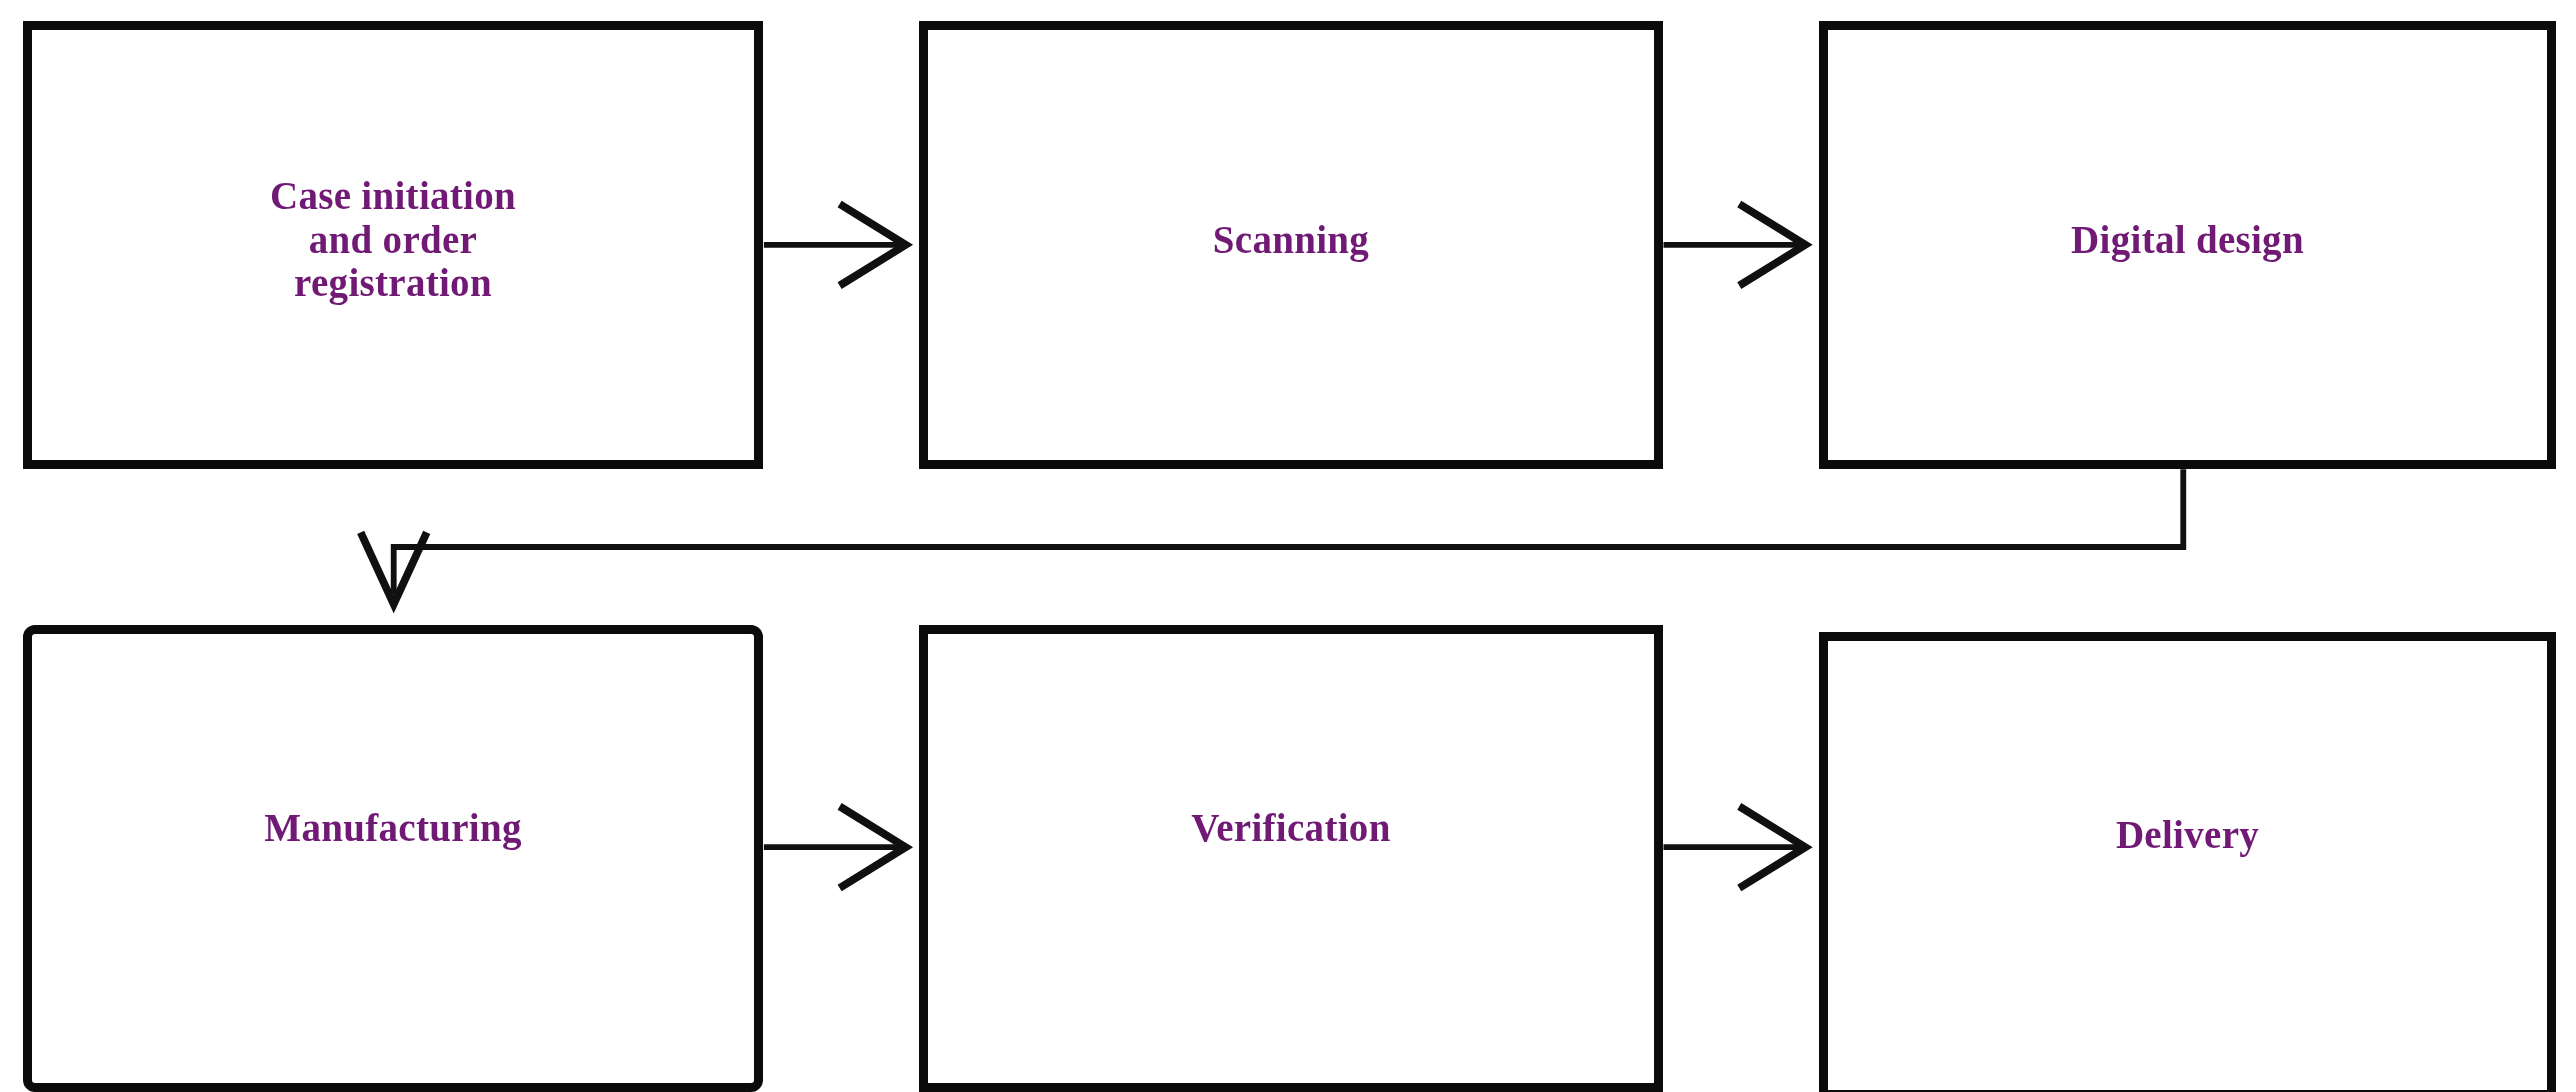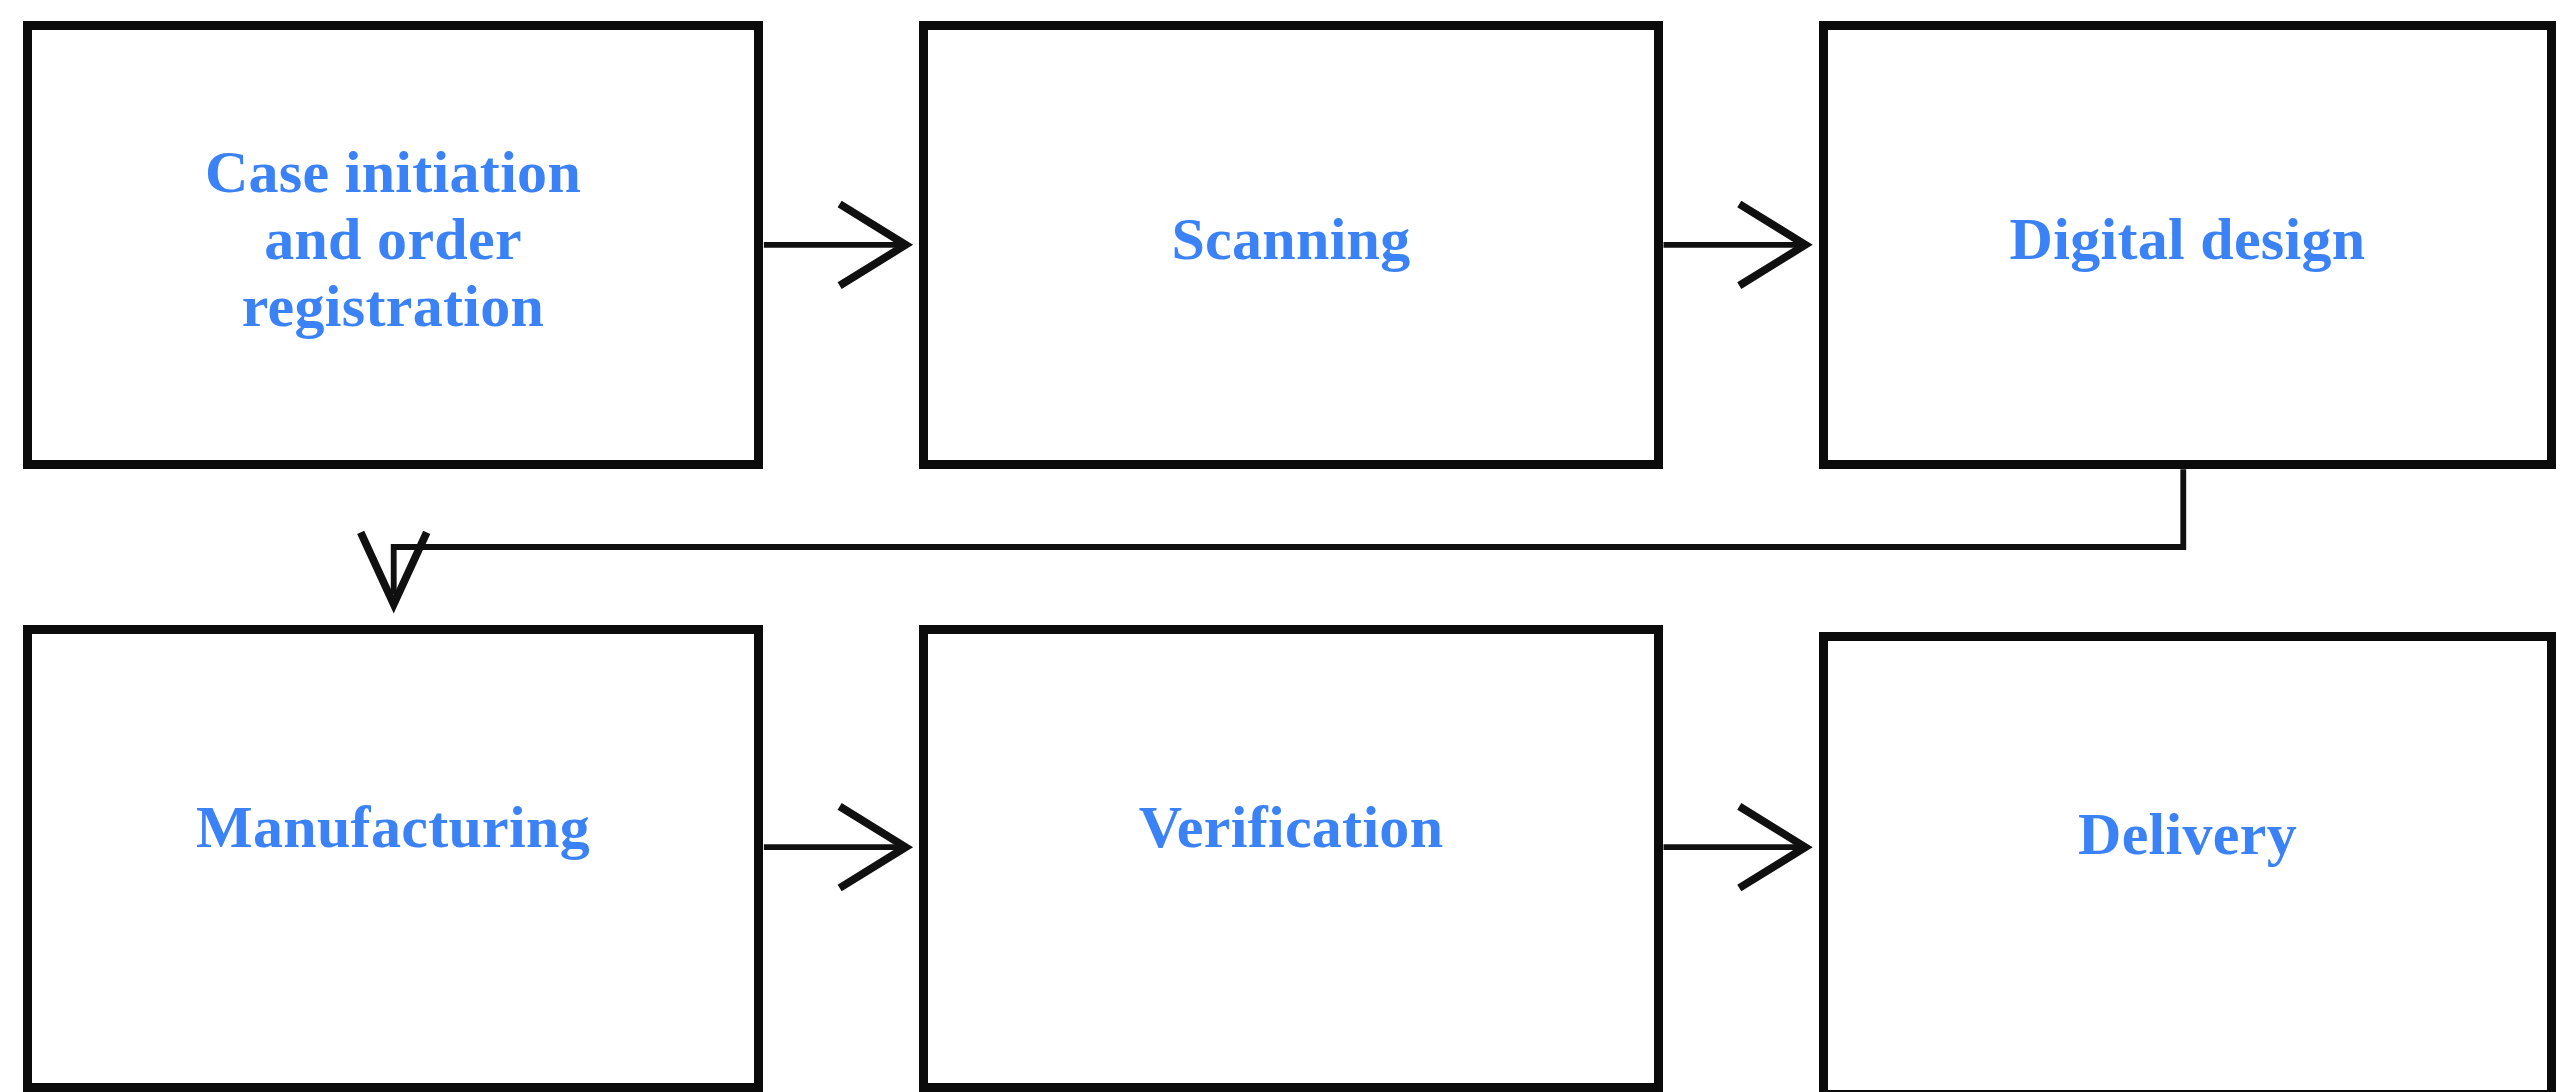--- a/index.html
+++ b/index.html
@@ -20,33 +20,33 @@
     box-sizing: border-box;
     background: #ffffff;
     border: 9.7px solid #0b0b0b;
     display: flex;
     align-items: center;
     justify-content: center;
   }
   .flow-box .box-label {
     font-family: "Liberation Serif", "DejaVu Serif", serif;
     font-weight: bold;
-    font-size: 60px;
+    font-size: 39px;
     line-height: 1.12;
-    color: #3b82f6;
+    color: #701a75;
     text-align: center;
     letter-spacing: 0.3px;
     white-space: pre-line;
     padding: 0 17.5px;
   }
   
   #box-case-initiation  { left: 23px;   top: 21.4px;  width: 740px; height: 448px; }
   #box-scanning         { left: 919px;  top: 21.4px;  width: 744px; height: 448px; }
   #box-digital-design   { left: 1819px; top: 21.4px;  width: 737px; height: 448px; }
-  #box-manufacturing    { left: 23px;   top: 625px; width: 740px; height: 467px; }
+  #box-manufacturing    { left: 23px;   top: 625px; width: 740px; height: 467px; border-radius: 12px; }
   #box-verification     { left: 919px;  top: 625px; width: 744px; height: 467px; }
   #box-delivery         { left: 1819px; top: 632px; width: 737px; height: 467px; }
 
   
   #box-case-initiation .box-label { transform: translateY(-5.8px); }
   #box-scanning .box-label        { transform: translateY(-5.8px); }
   #box-digital-design .box-label  { transform: translateY(-5.8px); }
   #box-manufacturing .box-label   { transform: translateY(-31px); }
   #box-verification .box-label    { transform: translateY(-31px); }
   #box-delivery .box-label        { transform: translateY(-31px); }

